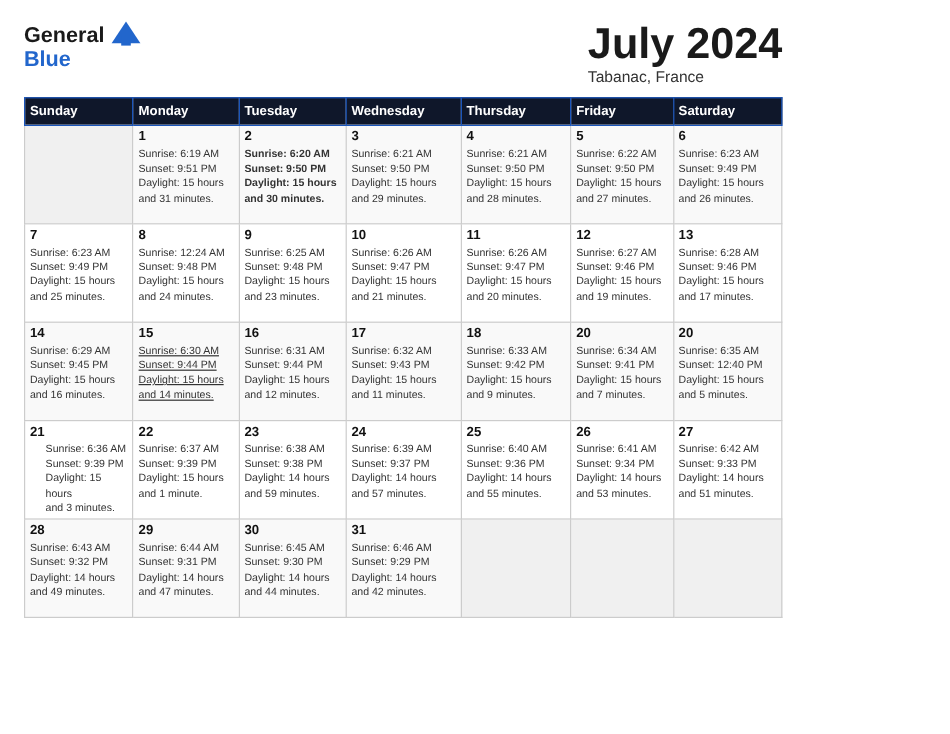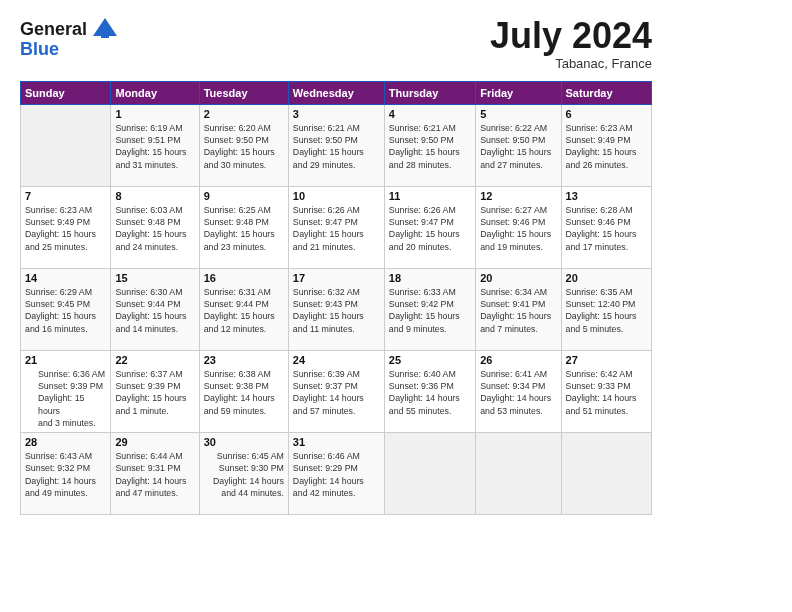--- a/index.html
+++ b/index.html
@@ -32,39 +32,38 @@
       line-height: 1.1;
     }
     .logo-general { color: #1a1a1a; }
     .logo-blue { color: #2266cc; }
     .logo-icon {
       width: 28px;
       height: 28px;
       margin-left: 2px;
     }
     .title-area {
-      text-align: right;
     }
     .month-title {
       font-size: 36px;
       font-weight: bold;
       color: #1a1a1a;
       line-height: 1.1;
     }
     .location {
       font-size: 13px;
       color: #333;
     }
     .calendar {
       width: 100%;
       border-collapse: collapse;
       font-size: 9.5px;
     }
     .calendar thead th {
-      background: #701a75;
+      background: #0f172a;
       color: #fff;
       padding: 5px 4px;
       text-align: left;
       font-size: 11px;
       font-weight: bold;
       border: 1px solid #1a55bb;
       margin-left: 20px;
     }
     .calendar tbody td {
       border: 1px solid #ccc;
@@ -135,21 +134,21 @@
           <td class="empty-cell"></td>
           <td>
             <span class="day-num">1</span>
             <div class="day-detail" style="white-space: pre-line;">Sunrise: 6:19 AM
 Sunset: 9:51 PM
 Daylight: 15 hours
 and 31 minutes.</div>
           </td>
           <td>
             <span class="day-num">2</span>
-            <div class="day-detail" style="white-space: pre-line;">Sunrise: 6:20 AM
+            <div class="day-detail" style="white-space: pre-line; font-weight: bold;">Sunrise: 6:20 AM
 Sunset: 9:50 PM
 Daylight: 15 hours
 and 30 minutes.</div>
           </td>
           <td>
             <span class="day-num">3</span>
             <div class="day-detail" style="white-space: pre-line;">Sunrise: 6:21 AM
 Sunset: 9:50 PM
 Daylight: 15 hours
 and 29 minutes.</div>
@@ -179,21 +178,21 @@
         <tr>
           <td>
             <span class="day-num">7</span>
             <div class="day-detail" style="white-space: pre-line;">Sunrise: 6:23 AM
 Sunset: 9:49 PM
 Daylight: 15 hours
 and 25 minutes.</div>
           </td>
           <td>
             <span class="day-num">8</span>
-            <div class="day-detail" style="white-space: pre-line;">Sunrise: 6:03 AM
+            <div class="day-detail" style="white-space: pre-line;">Sunrise: 12:24 AM
 Sunset: 9:48 PM
 Daylight: 15 hours
 and 24 minutes.</div>
           </td>
           <td>
             <span class="day-num">9</span>
             <div class="day-detail" style="white-space: pre-line;">Sunrise: 6:25 AM
 Sunset: 9:48 PM
 Daylight: 15 hours
 and 23 minutes.</div>
@@ -230,21 +229,21 @@
         <tr>
           <td>
             <span class="day-num">14</span>
             <div class="day-detail" style="white-space: pre-line;">Sunrise: 6:29 AM
 Sunset: 9:45 PM
 Daylight: 15 hours
 and 16 minutes.</div>
           </td>
           <td>
             <span class="day-num">15</span>
-            <div class="day-detail" style="white-space: pre-line;">Sunrise: 6:30 AM
+            <div class="day-detail" style="white-space: pre-line; text-decoration: underline;">Sunrise: 6:30 AM
 Sunset: 9:44 PM
 Daylight: 15 hours
 and 14 minutes.</div>
           </td>
           <td>
             <span class="day-num">16</span>
             <div class="day-detail" style="white-space: pre-line;">Sunrise: 6:31 AM
 Sunset: 9:44 PM
 Daylight: 15 hours
 and 12 minutes.</div>
@@ -339,21 +338,21 @@
           </td>
           <td>
             <span class="day-num">29</span>
             <div class="day-detail" style="white-space: pre-line;">Sunrise: 6:44 AM
 Sunset: 9:31 PM
 Daylight: 14 hours
 and 47 minutes.</div>
           </td>
           <td>
             <span class="day-num">30</span>
-            <div class="day-detail" style="white-space: pre-line; text-align: right;">Sunrise: 6:45 AM
+            <div class="day-detail" style="white-space: pre-line;">Sunrise: 6:45 AM
 Sunset: 9:30 PM
 Daylight: 14 hours
 and 44 minutes.</div>
           </td>
           <td>
             <span class="day-num">31</span>
             <div class="day-detail" style="white-space: pre-line;">Sunrise: 6:46 AM
 Sunset: 9:29 PM
 Daylight: 14 hours
 and 42 minutes.</div>

